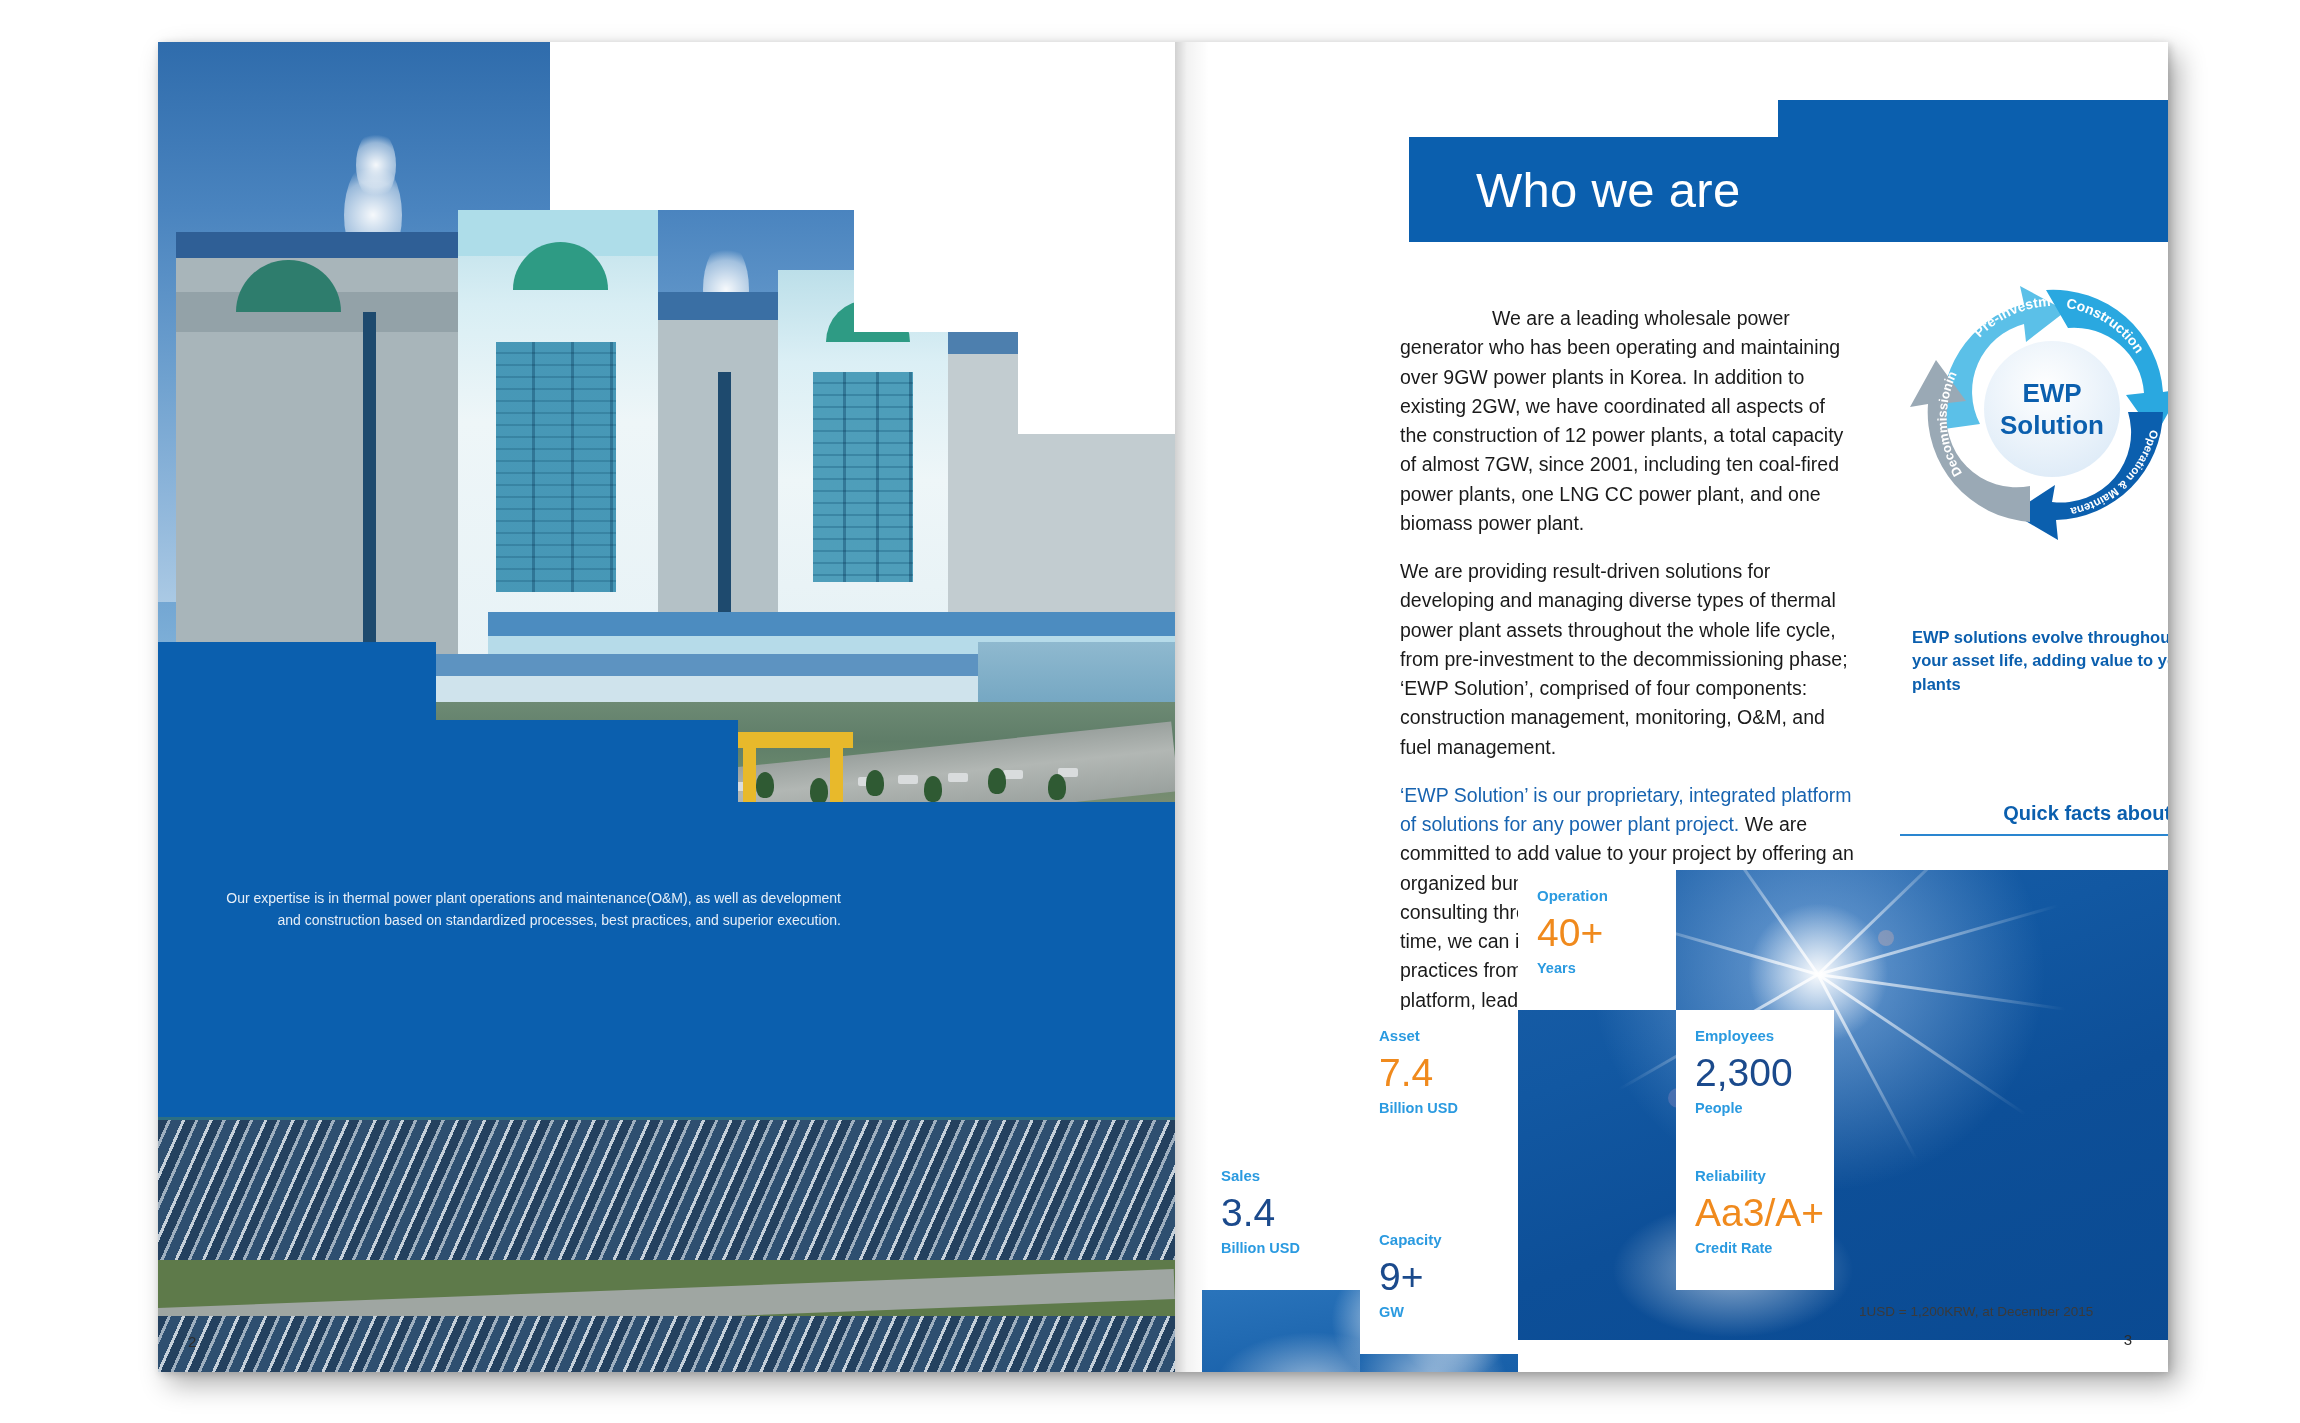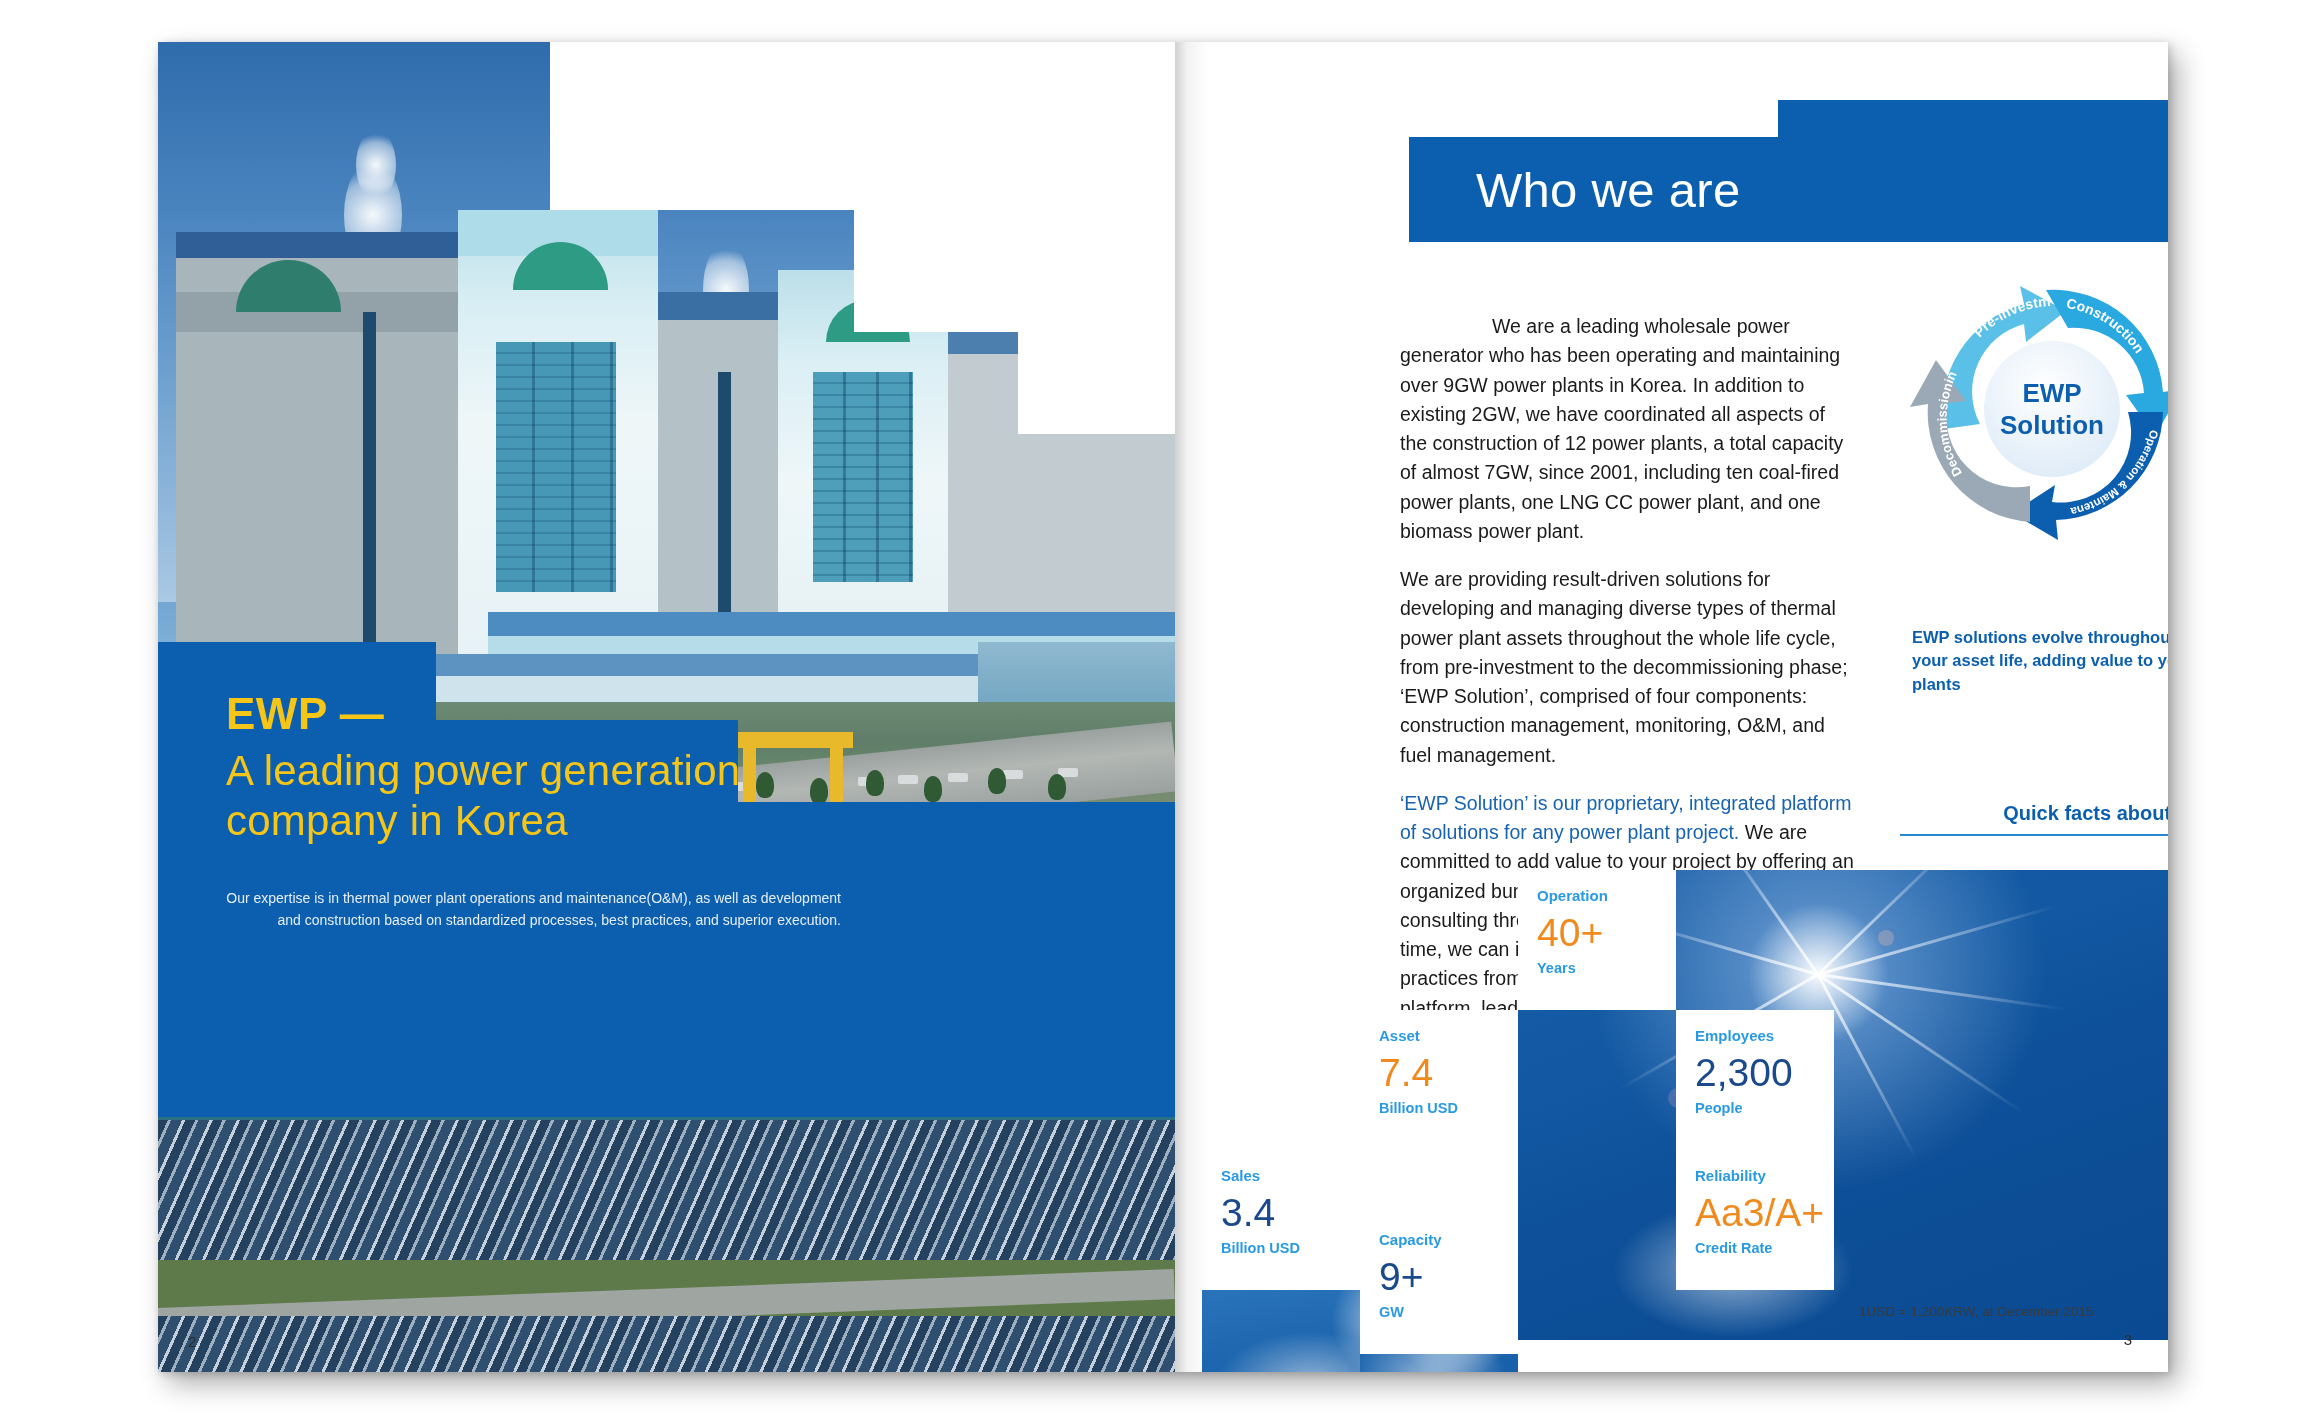--- a/index.html
+++ b/index.html
@@ -235,21 +235,21 @@
   }
   #who-banner-tab {
     position: absolute;
     left: 603px; top: 58px;
     width: 390px; height: 40px;
     background: #0b5fae;
   }
 
   #body-col {
     position: absolute;
-    left: 225px; top: 270px;
+    left: 225px; top: 262px;
     width: 455px;
   }
   .para {
     font-size: 19.5px;
     line-height: 1.5;
     color: #1a1a1a;
     margin-bottom: 19px;
   }
   .para.indent { text-indent: 92px; }
   .hl { color: #1763b0; }
@@ -434,24 +434,20 @@
       <div class="notch n2"></div>
       <div class="notch n3"></div>
       <div class="notch n4"></div>
 
       <div id="left-title-wrap">
         <div class="title-layer tl-a"></div>
         <div class="title-layer tl-b"></div>
         <div class="title-layer tl-c"></div>
       </div>
 
-      <div class="left-text">
-        <div class="ewp-dash">EWP —</div>
-        <div class="left-head">A leading power generation company in Korea</div>
-      </div>
 
       <div class="left-sub">Our expertise is in thermal power plant operations and maintenance(O&amp;M), as well as development and construction based on standardized processes, best practices, and superior execution.</div>
 
       <div class="pgnum-left">2</div>
     </div>
 
     <div id="spine"></div>
 
     <div id="right-page">
 

